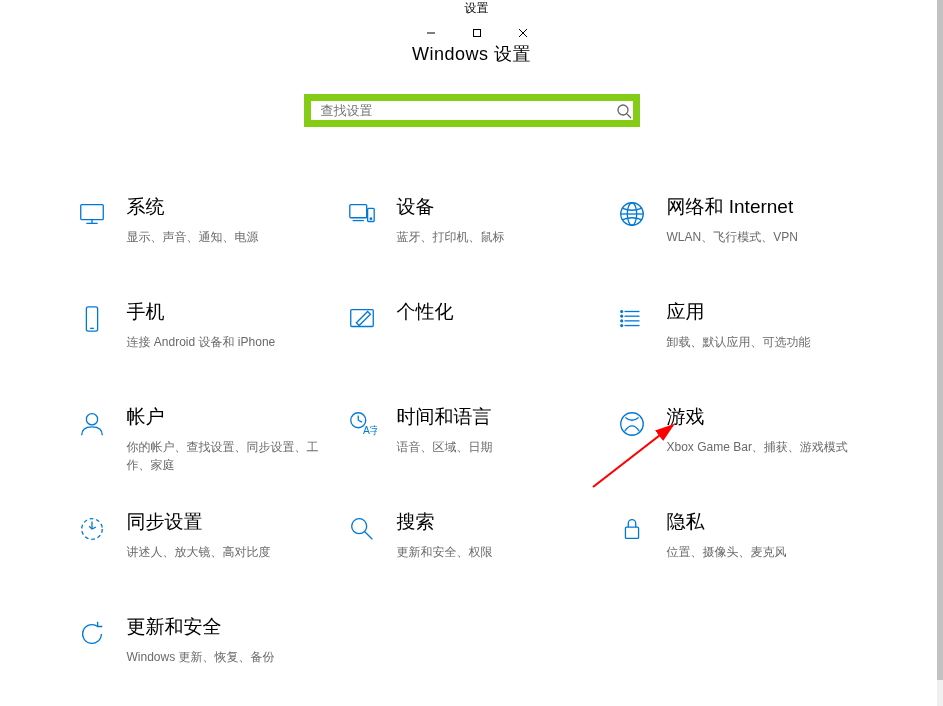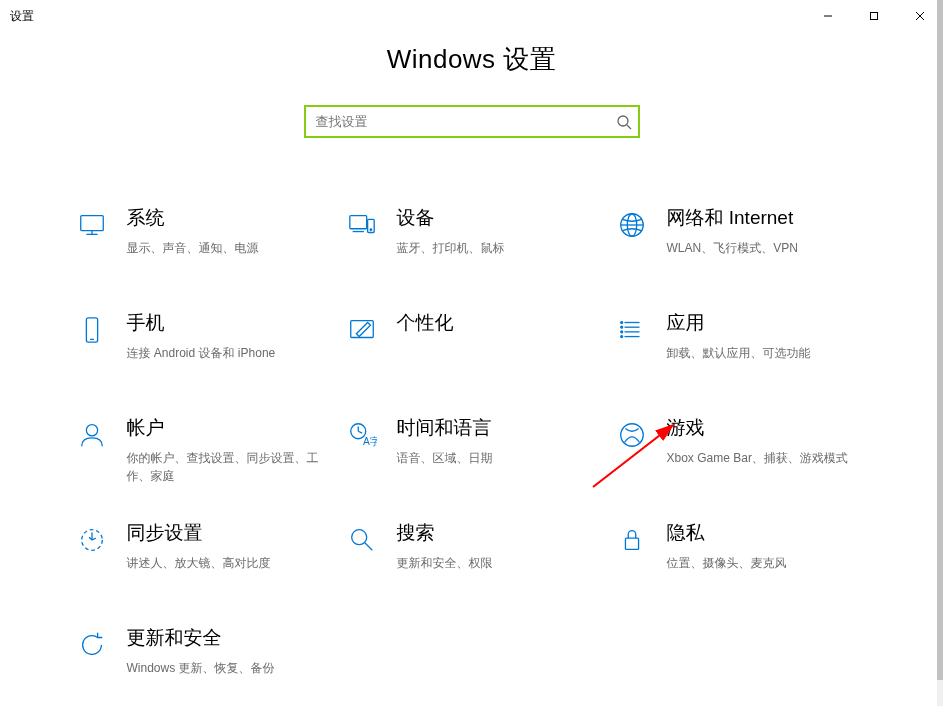--- a/index.html
+++ b/index.html
@@ -13,20 +13,21 @@
     overflow: hidden;
     position: relative;
   }
   .titlebar {
     height: 32px;
     display: flex;
     align-items: center;
     justify-content: space-between;
     padding-left: 10px;
     font-size: 12px;
+    flex-direction: column;
   }
   .title-text {
     font-size: 12px;
     color: #000;
   }
   .win-controls {
     display: flex;
     height: 32px;
   }
   .win-btn {
@@ -41,38 +42,38 @@
   .win-btn svg {
     stroke: #000;
     fill: none;
   }
   .header {
     text-align: center;
     margin-top: 8px;
   }
   .header h1 {
     font-weight: 400;
-    font-size: 26px;
+    font-size: 18px;
     margin: 10px;
     letter-spacing: 0.5px;
     text-align: center;
   }
   .search-wrap {
     display: flex;
     justify-content: center;
     margin-top: 28px;
   }
   .search-box {
     position: relative;
     width: 336px;
   }
   .search-input {
     width: 100%;
     height: 33px;
-    border: 2px solid #84cc16;
+    border: 7px solid #84cc16;
     padding: 0 34px 0 10px;
     font-size: 13px;
     box-sizing: border-box;
     font-family: inherit;
     outline: none;
     background: #fff;
   }
   .search-icon {
     position: absolute;
     right: 8px;

